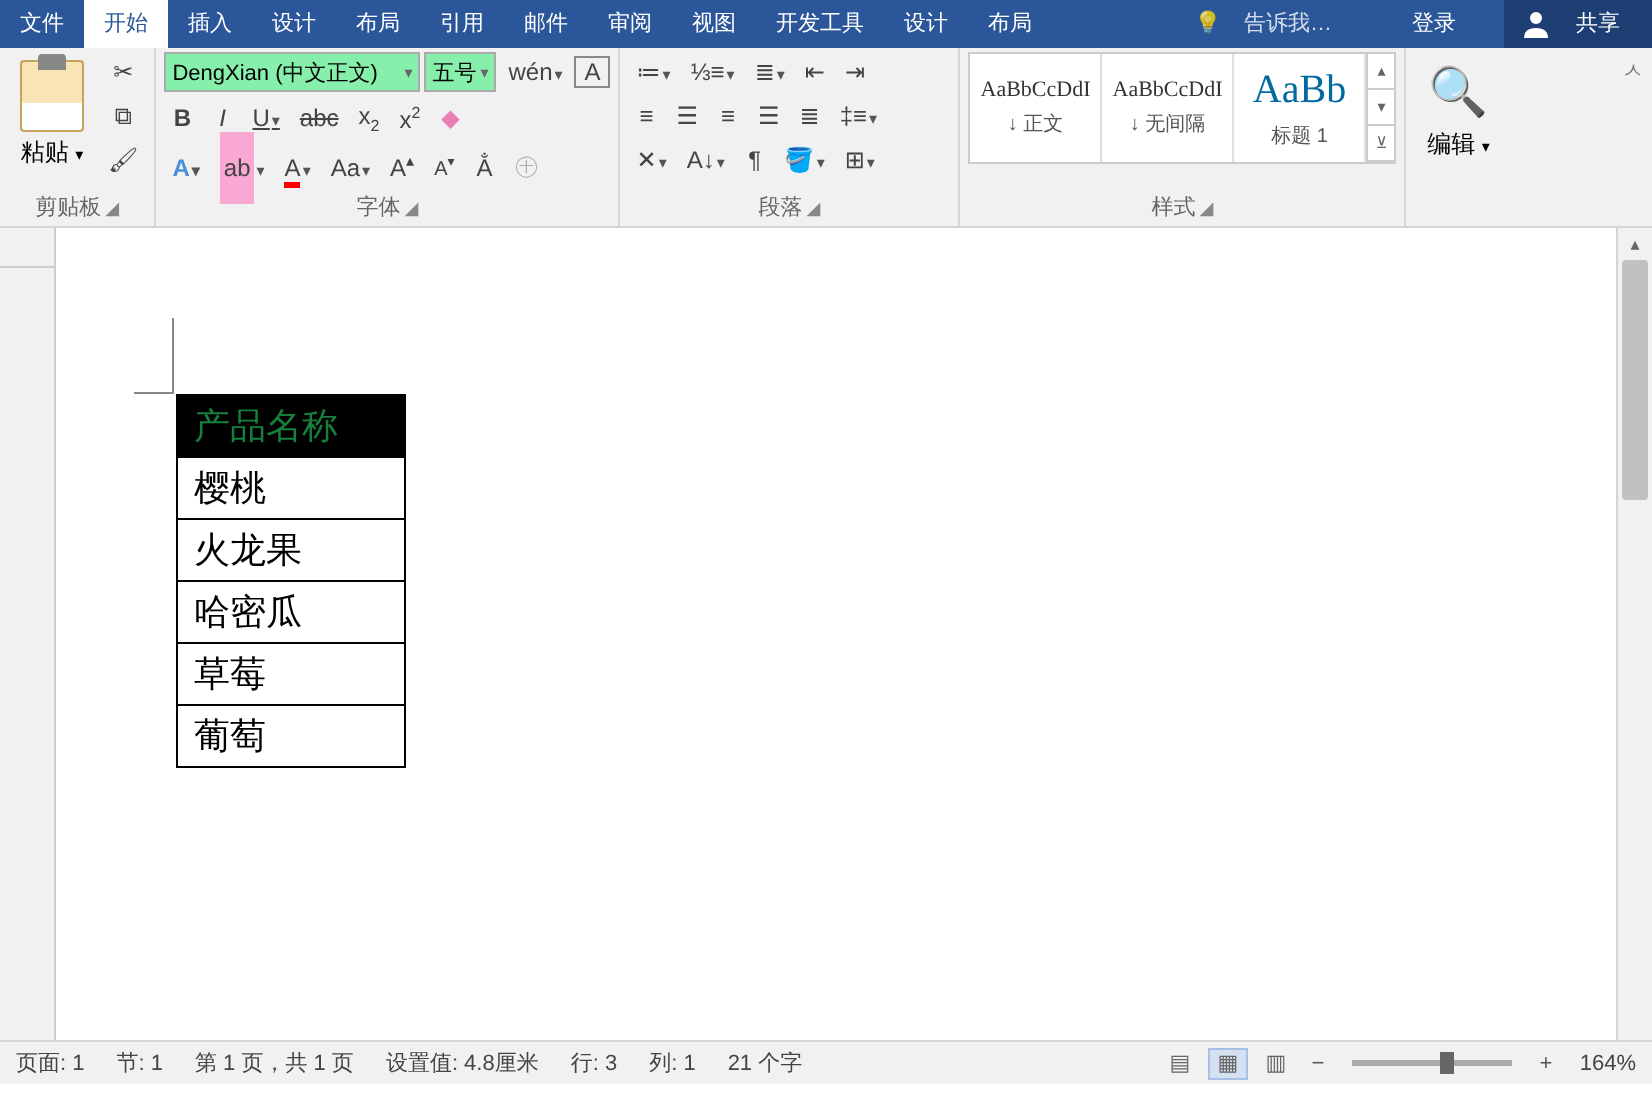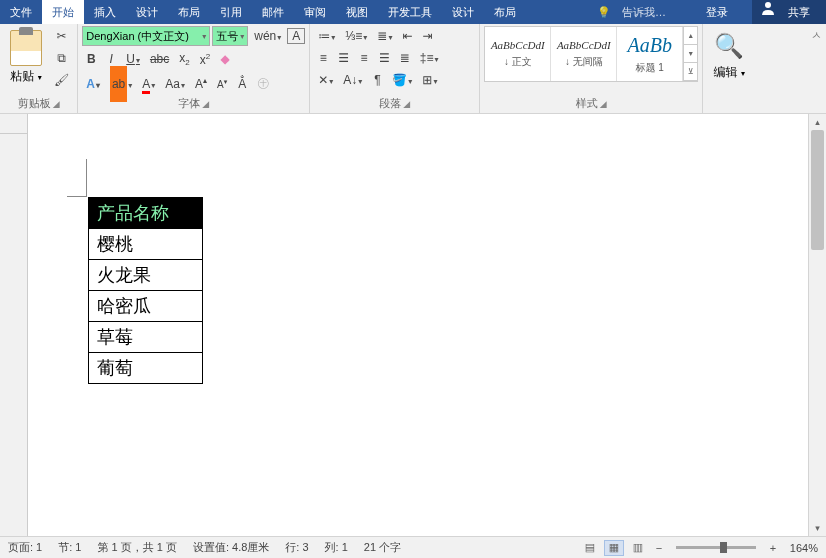--- a/index.html
+++ b/index.html
@@ -5,21 +5,21 @@
   * { box-sizing: border-box; margin: 0; padding: 0; }
   body { font-family: "Microsoft YaHei", sans-serif; font-size: 12px; background: #fff; width: 826px; height: 558px; overflow: hidden; position: relative; }
   
   .titlebar { background: #2b579a; height: 24px; display: flex; align-items: center; color: #fff; font-size: 11px; }
   .menu { display: flex; }
   .menu-item { padding: 0 10px; height: 24px; line-height: 24px; cursor: pointer; }
   .menu-item.active { background: #fff; color: #2b579a; }
   .title-right { margin-left: auto; display: flex; align-items: center; gap: 16px; }
   .title-right span { padding: 0 8px; height: 24px; line-height: 24px; }
   .tell-me { opacity: 0.8; }
-  .share-btn { background: #1e3f73; padding: 0 6px; display: flex; align-items: flex-start; gap: 4px; }
+  .share-btn { background: #1e3f73; padding: 0 6px; display: flex; align-items: center; gap: 4px; }
   
   .ribbon { background: #f1f1f1; height: 90px; border-bottom: 1px solid #d4d4d4; display: flex; }
   .ribbon-group { border-right: 1px solid #d4d4d4; display: flex; flex-direction: column; padding: 2px 4px 0; }
   .ribbon-body { flex: 1; display: flex; gap: 2px; align-items: flex-start; }
   .ribbon-label { text-align: center; font-size: 11px; color: #666; padding: 1px 0 2px; display: flex; align-items: center; justify-content: center; gap: 2px; }
   .dialog-launcher { font-size: 9px; color: #888; }
   
   .col { display: flex; flex-direction: column; gap: 2px; }
   .row { display: flex; gap: 2px; align-items: center; }
   .btn { padding: 2px 3px; border: 1px solid transparent; cursor: pointer; font-size: 12px; color: #444; min-width: 18px; text-align: center; }
@@ -33,45 +33,45 @@
   .font-combo { border: 1px solid #aaa; background: #86efac; padding: 1px 3px; font-size: 11px; height: 20px; display: flex; align-items: center; }
   .font-name { width: 128px; }
   .font-size { width: 36px; }
   .combo-arrow { margin-left: auto; font-size: 8px; color: #666; }
   
   .icon-svg { width: 16px; height: 16px; }
   .dd::after { content: '▾'; font-size: 8px; color: #555; margin-left: 1px; }
   
   .style-gallery { display: flex; border: 1px solid #ccc; background: #fff; }
   .style-item { width: 66px; height: 54px; border-right: 1px solid #e0e0e0; display: flex; flex-direction: column; align-items: center; justify-content: center; font-size: 10px; color: #555; gap: 4px; cursor: pointer; }
-  .style-prev { font-family: serif; color: #333; font-style: italic; }
+  .style-prev { font-family: serif; color: #333; }
   .style-item.s1 .style-prev { font-size: 11px; }
   .style-item.s2 .style-prev { font-size: 11px; }
   .style-item.s3 .style-prev { font-size: 20px; color: #0369a1; }
   .gallery-scroll { width: 14px; display: flex; flex-direction: column; border-left: 1px solid #ccc; }
   .gallery-scroll div { flex: 1; display: flex; align-items: center; justify-content: center; font-size: 8px; color: #666; border-bottom: 1px solid #ccc; cursor: pointer; }
   
   .ruler-corner { position: absolute; top: 114px; left: 0; width: 28px; height: 20px; background: #f1f1f1; border-right: 1px solid #ccc; border-bottom: 1px solid #ccc; }
   .left-ruler { position: absolute; top: 134px; left: 0; width: 28px; bottom: 22px; background: #f1f1f1; border-right: 1px solid #ccc; }
   
   .doc-area { position: absolute; top: 114px; left: 28px; right: 18px; bottom: 22px; background: #fff; overflow: hidden; }
   .doc-page { position: relative; background: #fff; width: 100%; height: 100%; }
   
   .table-widget { position: absolute; top: 83px; left: 60px; border: 1px solid #000; border-collapse: collapse; background: #fff; }
   .table-widget td { border: 1px solid #000; padding: 3px 8px; width: 114px; height: 29px; font-family: SimSun, serif; font-size: 18px; }
-  .table-widget tr:first-child td { background: #000; color: #86efac; }
+  .table-widget tr:first-child td { background: #000; color: #15803d; }
   .margin-marker { position: absolute; top: 45px; left: 58px; width: 2px; height: 38px; border-left: 1px solid #888; }
   .margin-marker::after { content: ''; position: absolute; bottom: 0; left: -20px; width: 20px; border-bottom: 1px solid #888; }
   
   .scrollbar-v { position: absolute; right: 0; top: 114px; bottom: 22px; width: 18px; background: #f1f1f1; border-left: 1px solid #d4d4d4; }
   .scroll-thumb-v { position: absolute; top: 16px; left: 2px; right: 2px; height: 120px; background: #c1c1c1; border-radius: 2px; }
   .scroll-arrow { height: 16px; display: flex; align-items: center; justify-content: center; font-size: 9px; color: #666; }
   .sa-bottom { position: absolute; bottom: 0; width: 100%; }
   
-  .statusbar { position: absolute; bottom: 0; left: 0; right: 0; height: 22px; background: #f1f1f1; border-top: 1px solid #d4d4d4; display: flex; align-items: center; font-size: 11px; color: #444; }
+  .statusbar { position: absolute; bottom: 16px; left: 0; right: 0; height: 22px; background: #f1f1f1; border-top: 1px solid #d4d4d4; display: flex; align-items: center; font-size: 11px; color: #444; }
   .status-item { padding: 0 8px; }
   .status-right { margin-left: auto; display: flex; align-items: center; gap: 4px; padding-right: 8px; }
   .view-btn { width: 20px; height: 16px; display: flex; align-items: center; justify-content: center; border: 1px solid transparent; cursor: pointer; color: #666; }
   .view-btn.active { background: #d5e1f2; border-color: #a5c0e5; }
   .zoom-slider { width: 80px; height: 3px; background: #aaa; position: relative; margin: 0 6px; }
   .zoom-thumb { position: absolute; top: -4px; left: 55%; width: 7px; height: 11px; background: #666; }
   .zoom-btn { width: 14px; text-align: center; cursor: pointer; color: #555; }
 </style>
 </head>
 <body>
@@ -142,21 +142,21 @@
         <div class="btn" style="font-weight:bold">B</div>
         <div class="btn" style="font-style:italic">I</div>
         <div class="btn dd" style="text-decoration:underline">U</div>
         <div class="btn" style="text-decoration:line-through">abc</div>
         <div class="btn">x<sub style="font-size:8px">2</sub></div>
         <div class="btn">x<sup style="font-size:8px">2</sup></div>
         <div class="btn" style="color:#e97fb4">◆</div>
       </div>
       <div class="row">
         <div class="btn dd" style="color:#4a90d9;font-weight:bold">A</div>
-        <div class="btn dd"><span style="background:#f97316;padding:11px 2px">ab</span></div>
+        <div class="btn dd"><span style="background:#f9a8d4;padding:11px 2px">ab</span></div>
         <div class="btn dd"><span style="border-bottom:3px solid red">A</span></div>
         <div class="btn dd">Aa</div>
         <div class="btn">A<sup style="font-size:8px">▴</sup></div>
         <div class="btn" style="font-size:10px">A<sup style="font-size:7px">▾</sup></div>
         <div class="btn">A̐</div>
         <div class="btn" style="color:#aaa">㊉</div>
       </div>
     </div>
     <div class="ribbon-label">
         <span>字体</span>

